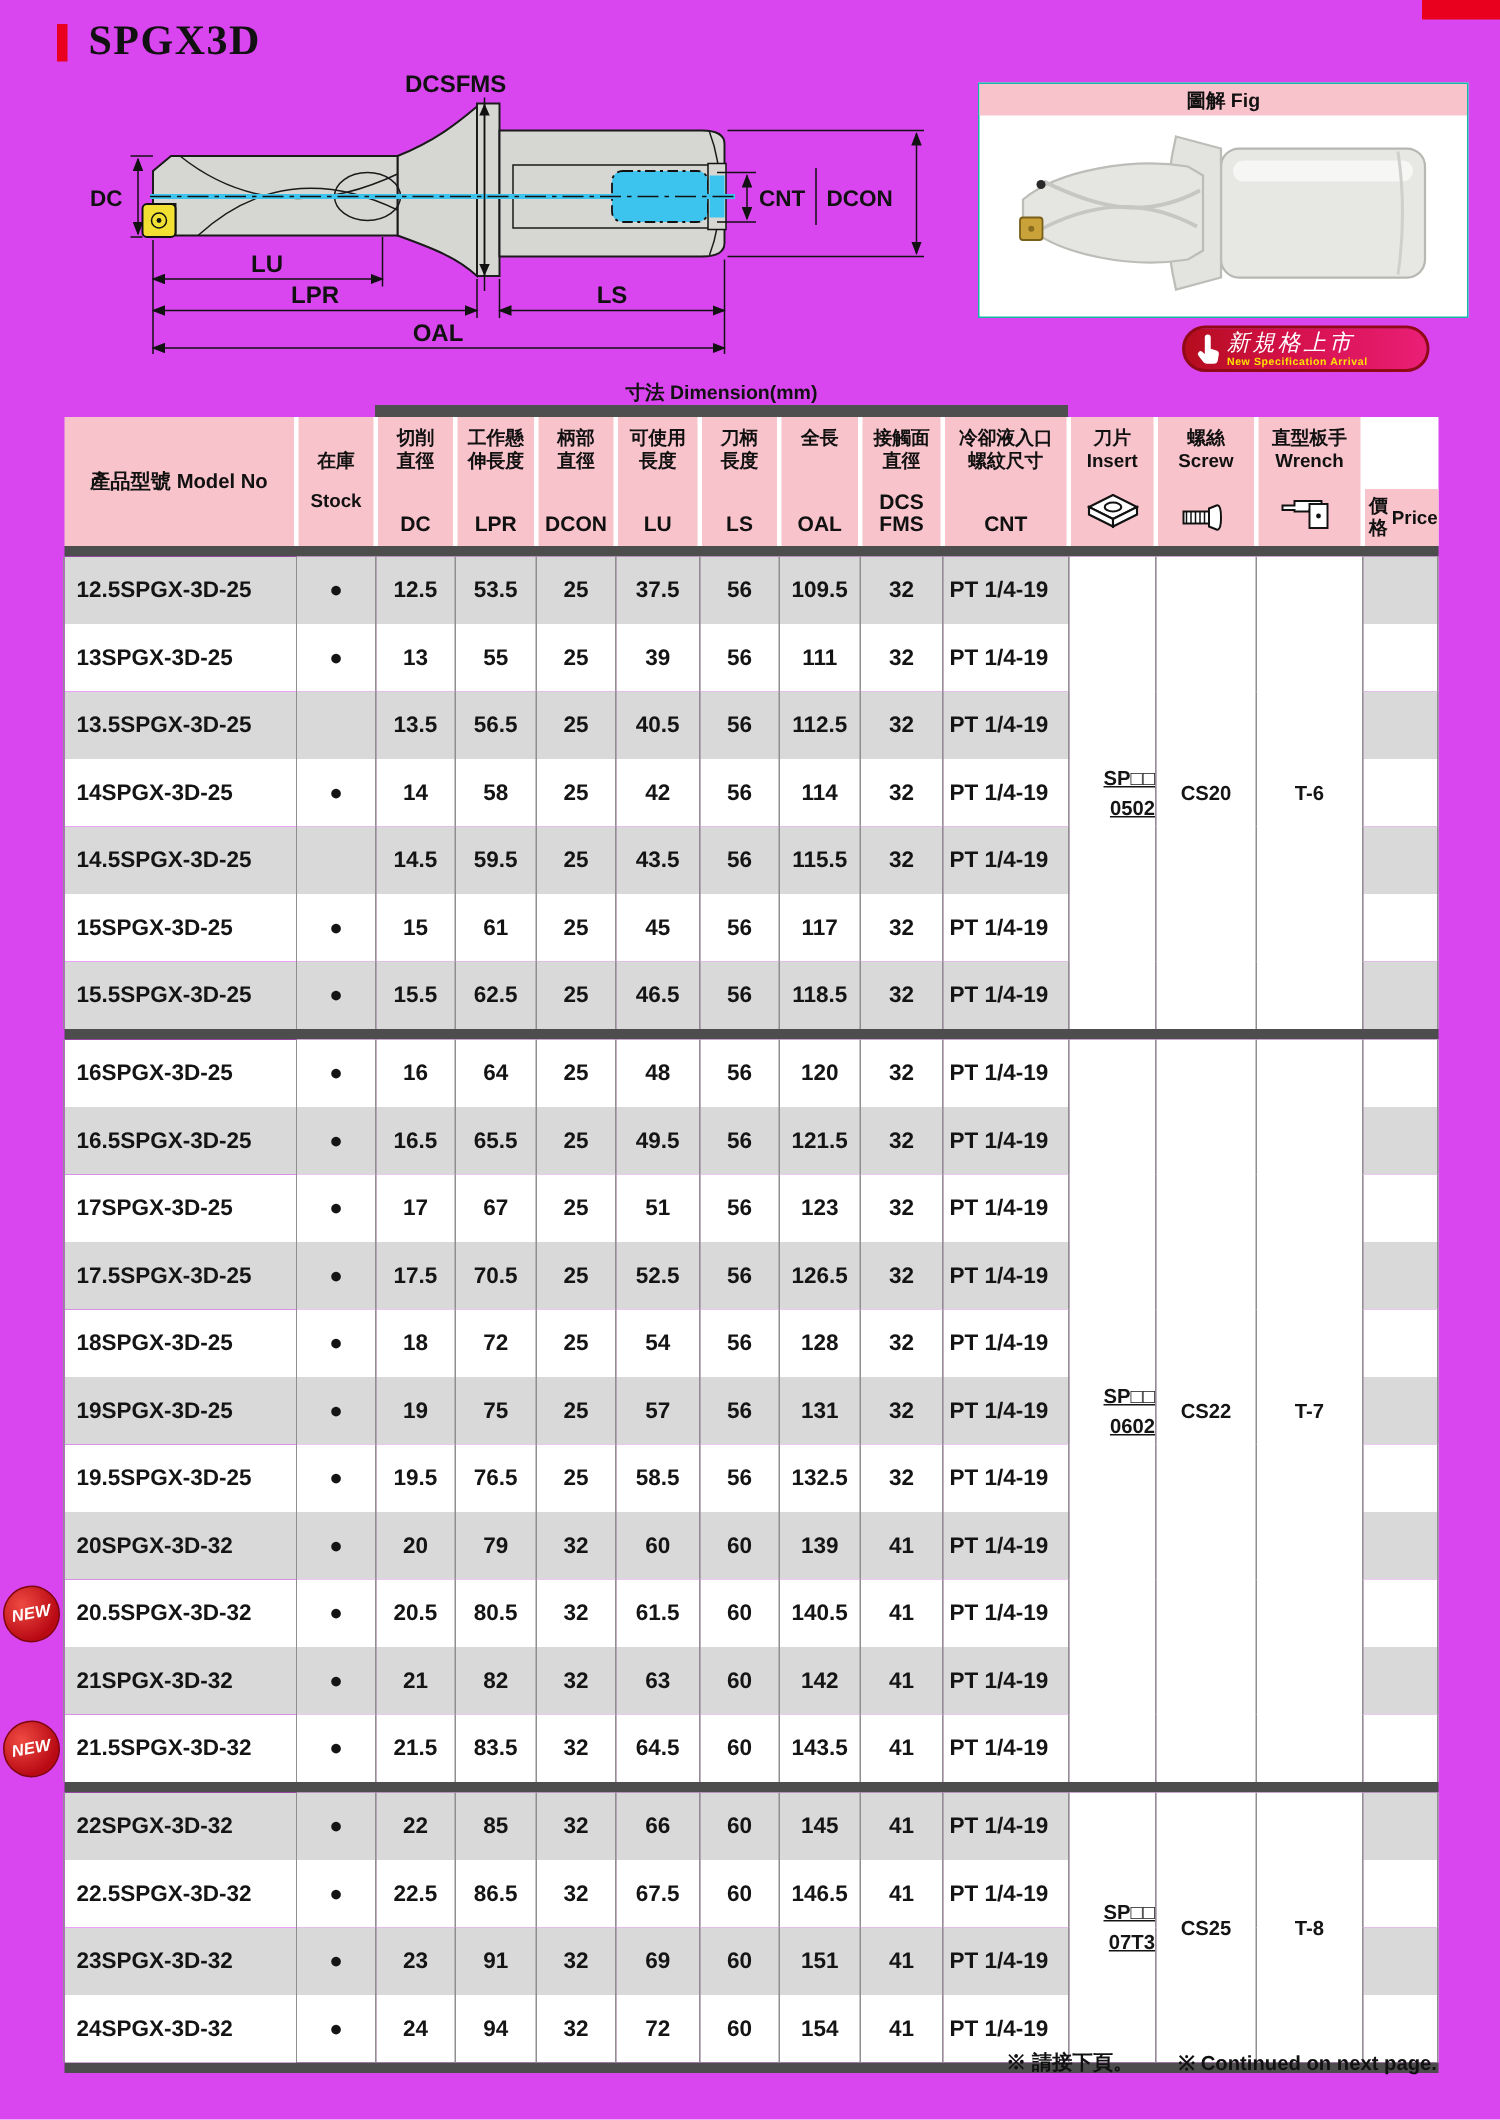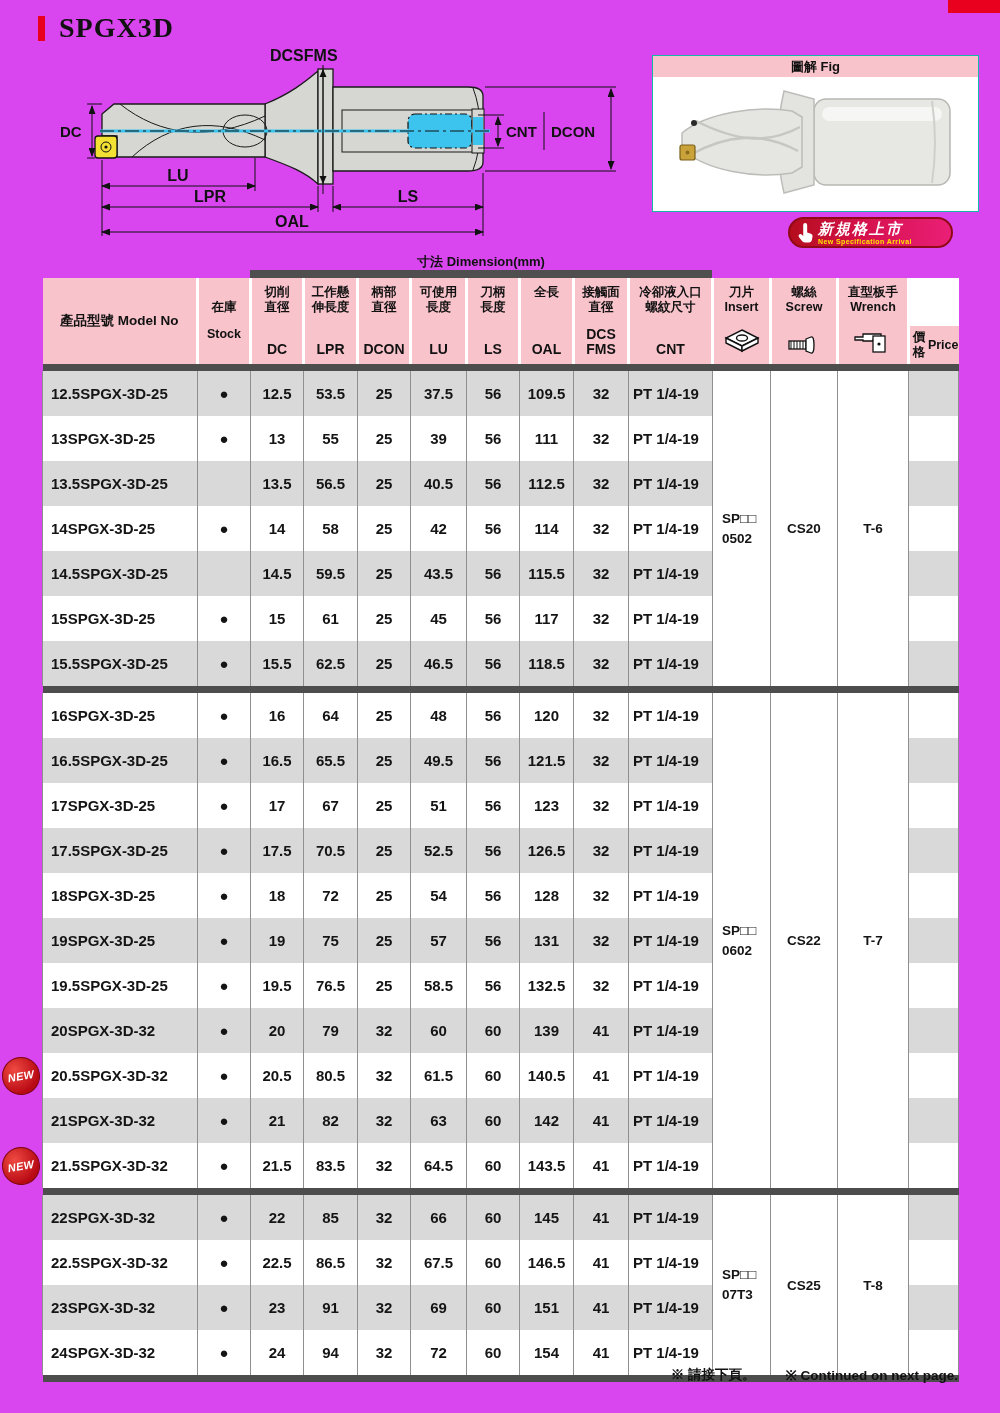--- a/index.html
+++ b/index.html
@@ -17,21 +17,21 @@
   
   .fig-box{position:absolute;left:652px;top:55px;width:327px;height:157px;border:1px solid #14b8a6;background:#fff;box-sizing:border-box;}
   .fig-head{height:21px;background:#f8c3cb;display:flex;align-items:center;justify-content:center;
             font-size:13px;font-weight:bold;}
   .fig-body{height:130px;display:flex;align-items:center;justify-content:center;}
   
   .nsb{position:absolute;left:788px;top:217px;width:165px;height:31px;box-sizing:border-box;
        border:2px solid #8f0a16;border-radius:16px;display:flex;align-items:center;padding-left:6px;
        background:linear-gradient(90deg,#b50d1d 0%,#d5114c 45%,#ea1f77 100%);}
   .nsb .txt{margin-left:4px;line-height:1;}
-  .nsb .zh{color:#fff;font-weight:bold;font-style:italic;font-size:15px;letter-spacing:2px;white-space:nowrap;}
+  .nsb .zh{color:#fff;font-weight:normal;font-style:italic;font-size:15px;letter-spacing:2px;white-space:nowrap;}
   .nsb .en{color:#ffe400;font-weight:bold;font-size:7px;letter-spacing:.4px;margin-top:2px;white-space:nowrap;}
   
   .table-wrap{position:absolute;left:42px;top:253px;width:916px;}
   .dim-label{margin-left:208px;width:462px;height:17px;text-align:center;
              font-size:13px;font-weight:bold;}
   .dim-bar{margin-left:208px;width:462px;height:8px;background:#4f4f4f;}
   table{width:916px;table-layout:fixed;border-collapse:collapse;}
   th{background:#f8c3cb;height:77px;padding:0;border-left:3px solid #fff;vertical-align:top;}
   th:first-child{border-left:none;}
   .hcell{height:100%;box-sizing:border-box;display:flex;flex-direction:column;
@@ -44,21 +44,21 @@
   th.price-h{background:#fff;vertical-align:bottom;}
   .price-box{background:#f8c3cb;height:38px;display:flex;flex-direction:row;align-items:center;
              justify-content:center;font-size:12.5px;font-weight:bold;line-height:1.25;}
   td{height:45px;padding:0;text-align:center;font-size:15px;font-weight:bold;color:#141414;
      border-left:1px solid #8f8f8f;box-sizing:border-box;}
   td.model{text-align:left;padding-left:8px;position:relative;font-size:15px;}
   td.col-cnt{text-align:left;padding-left:4px;}
   tr.even td{background:#d9d9d9;}
   tr.odd td{background:#ffffff;}
   td.merged{background:#fff !important;vertical-align:middle;font-size:13.5px;}
-  td.merged.insert{text-align:left;padding-left:9px;line-height:1.5;}
+  td.merged.insert{text-align:right;padding-left:9px;line-height:1.5;text-decoration:underline;}
   td.price{border-right:1px solid #8f8f8f;}
   tr.sep td{height:7px;background:#4d4d4d !important;border:none;}
   .new-badge{position:absolute;left:-41px;top:50%;transform:translateY(-50%) rotate(-10deg);
              width:36px;height:36px;border-radius:50%;
              background:radial-gradient(circle at 35% 30%,#ef4a42,#b90a14 70%);
              border:1px solid #7d070e;color:#fff;font-weight:bold;font-style:italic;font-size:11px;
              display:flex;align-items:center;justify-content:center;letter-spacing:.3px;}
   
   .footer{position:absolute;left:42px;top:1366px;width:916px;display:flex;justify-content:flex-end;
           gap:30px;font-size:13.5px;font-weight:bold;text-align:right;}

